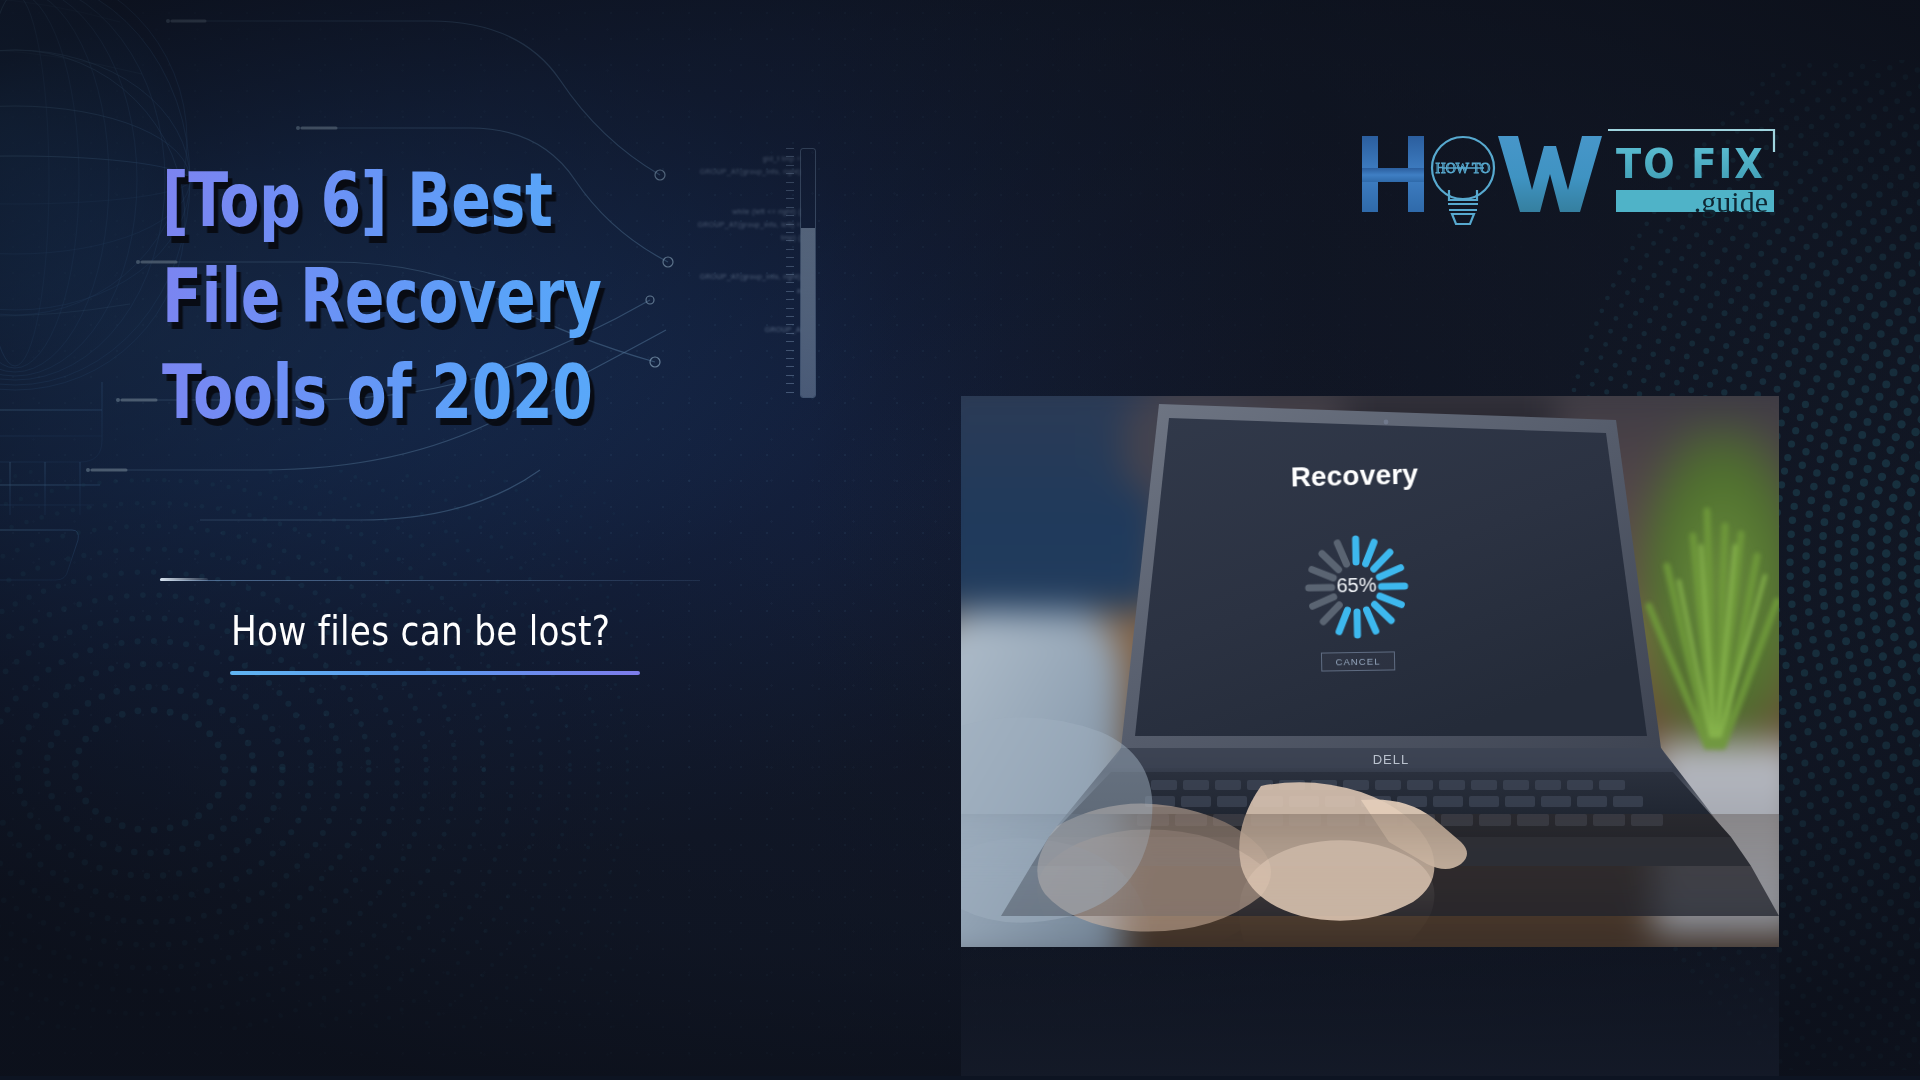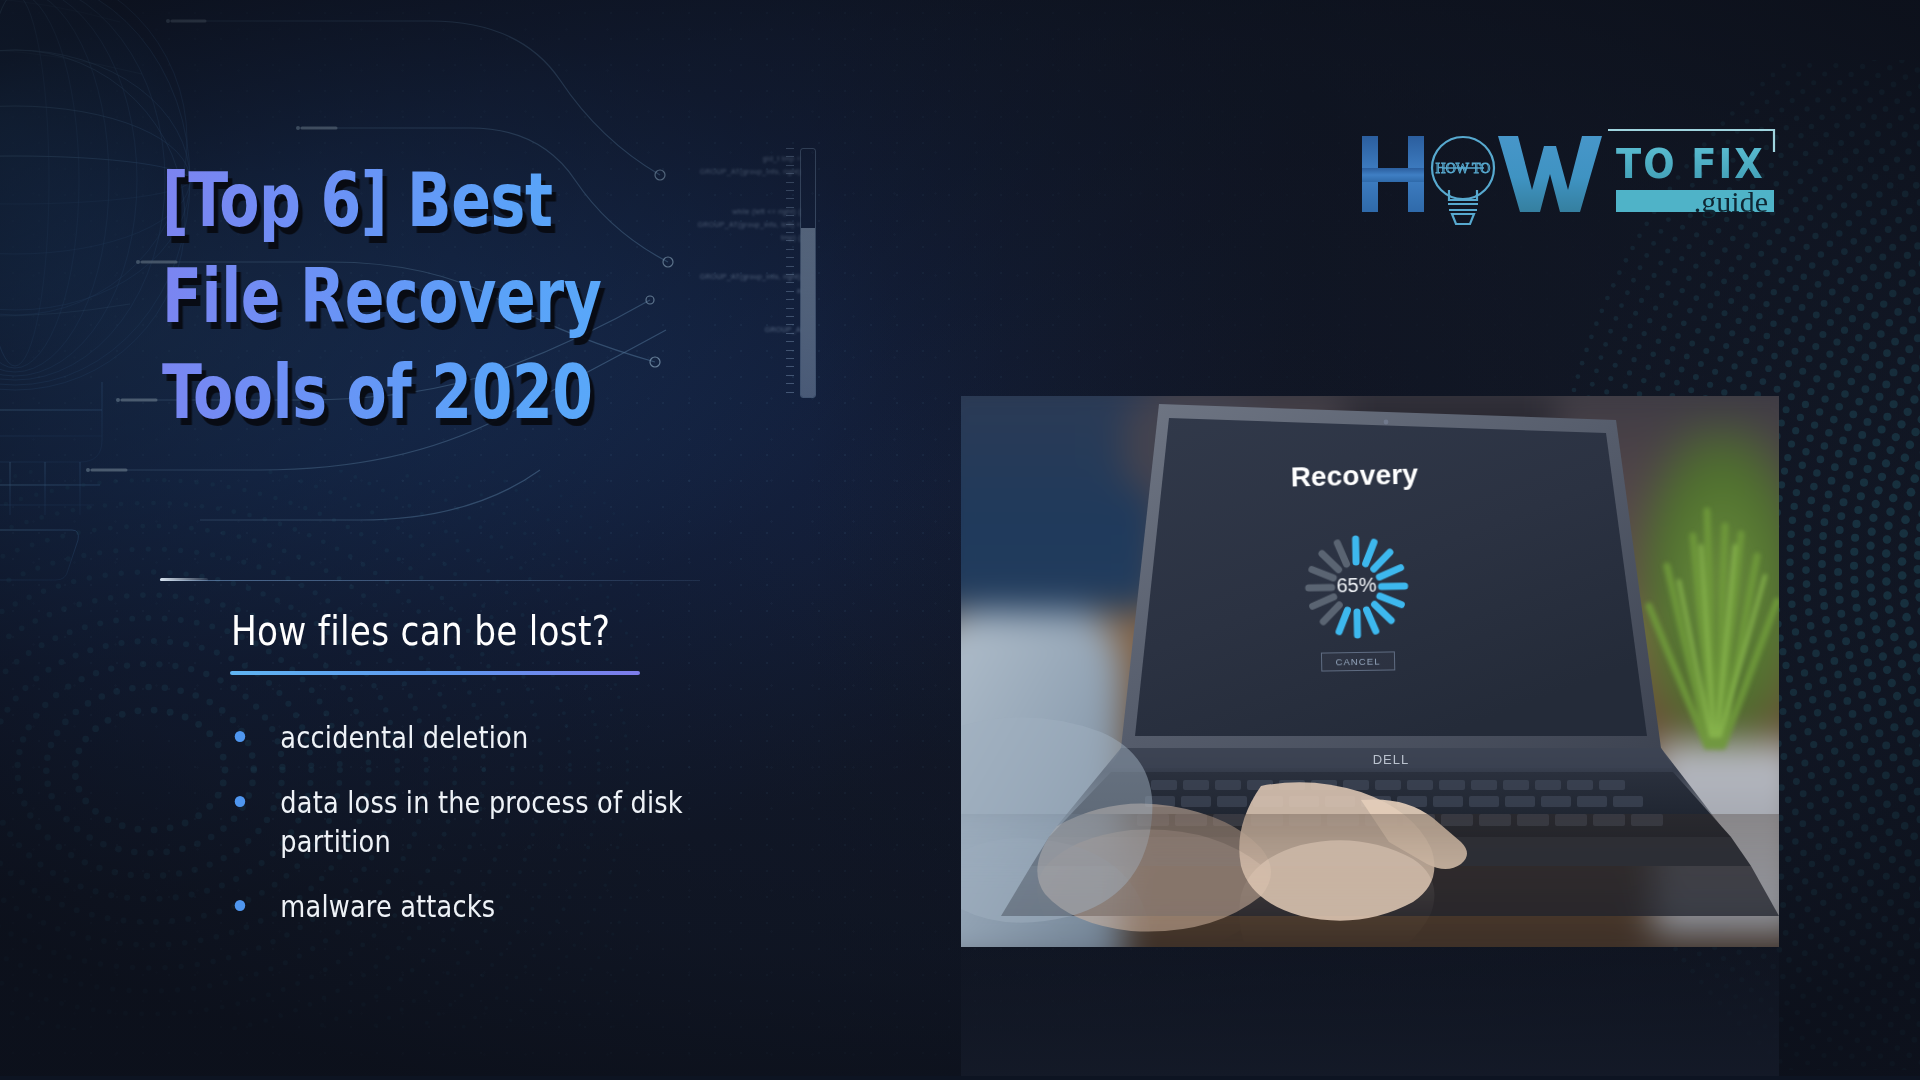--- a/index.html
+++ b/index.html
@@ -3061,34 +3061,20 @@
     <span class="ln">File Recovery</span>
     <span class="ln">Tools of 2020</span>
   </div>
 
   <div class="tl-divider"></div>
   <div class="tl-divider-dash"></div>
 
   <div class="subtitle">How files can be lost?</div>
   <div class="subtitle-rule"></div>
 
-  <div class="bullets">
-    <div class="bullet">
-      <span class="dot"></span>
-      <span>accidental deletion</span>
-    </div>
-    <div class="bullet">
-      <span class="dot"></span>
-      <span>data loss in the process of disk partition</span>
-    </div>
-    <div class="bullet">
-      <span class="dot"></span>
-      <span>malware attacks</span>
-    </div>
-  </div>
 
   <div class="logo">
     <svg viewBox="0 0 420 112">
       <defs>
         <linearGradient id="lgH" x1="0" y1="0" x2="0" y2="1">
           <stop offset="0%" stop-color="#2b5e9e"></stop>
           <stop offset="50%" stop-color="#3f7fc4"></stop>
           <stop offset="100%" stop-color="#2f6aaa"></stop>
         </linearGradient>
         <linearGradient id="lgW" x1="0" y1="0" x2="0" y2="1">

